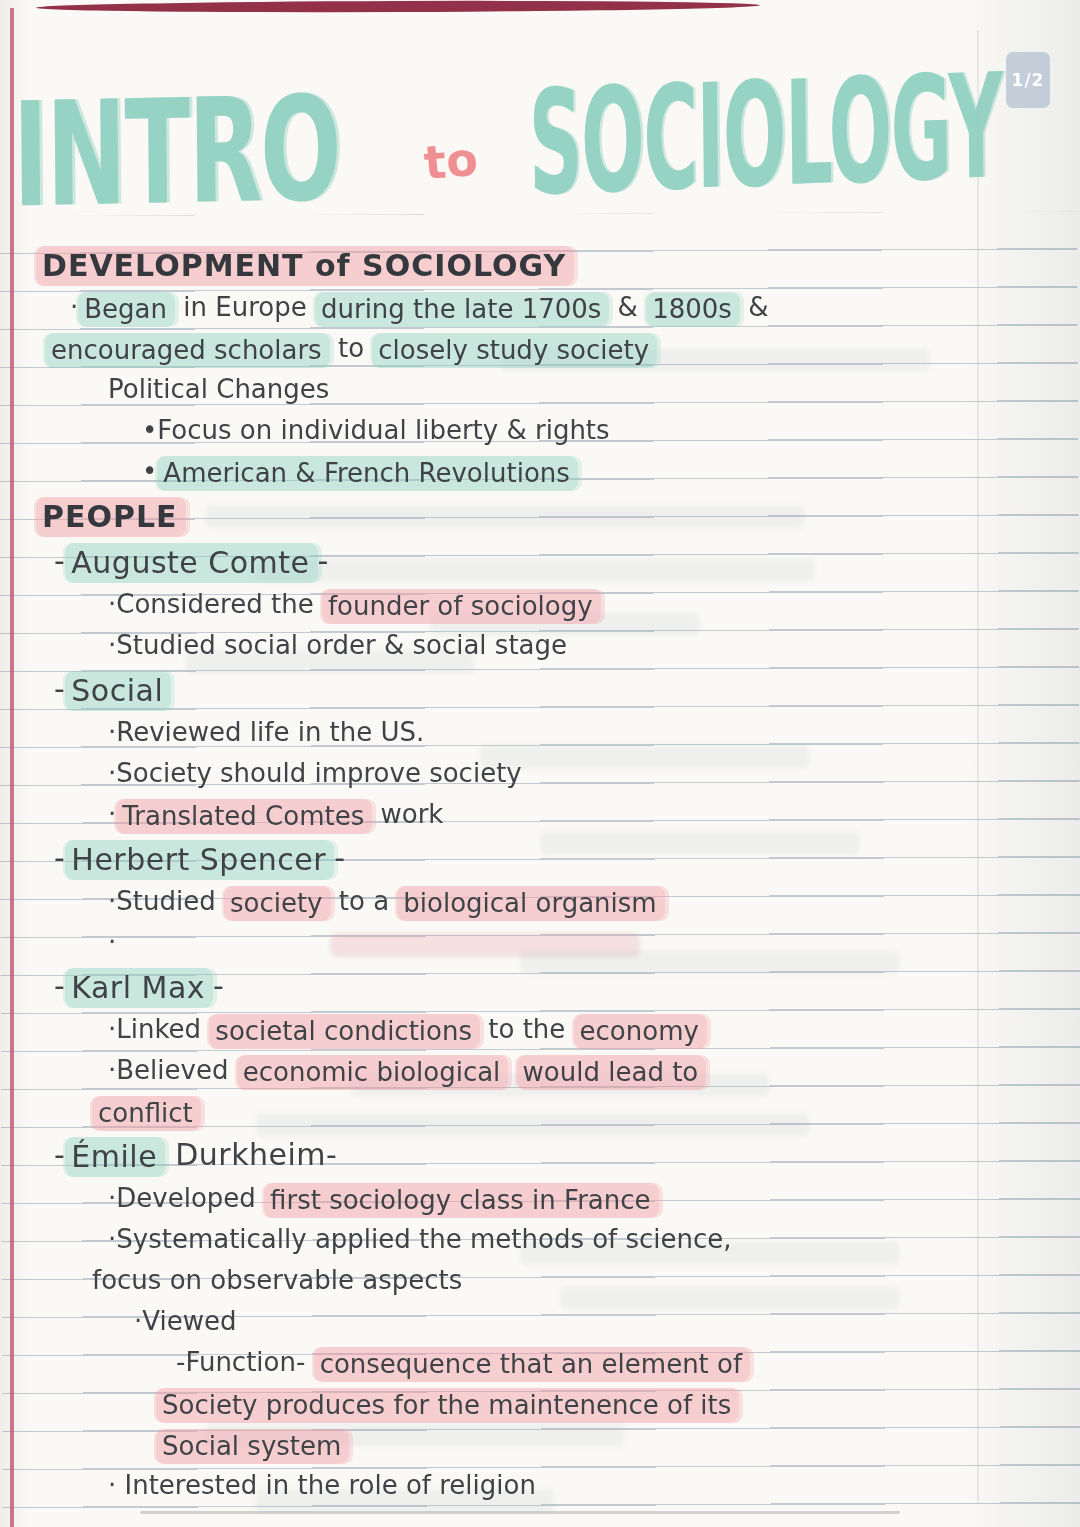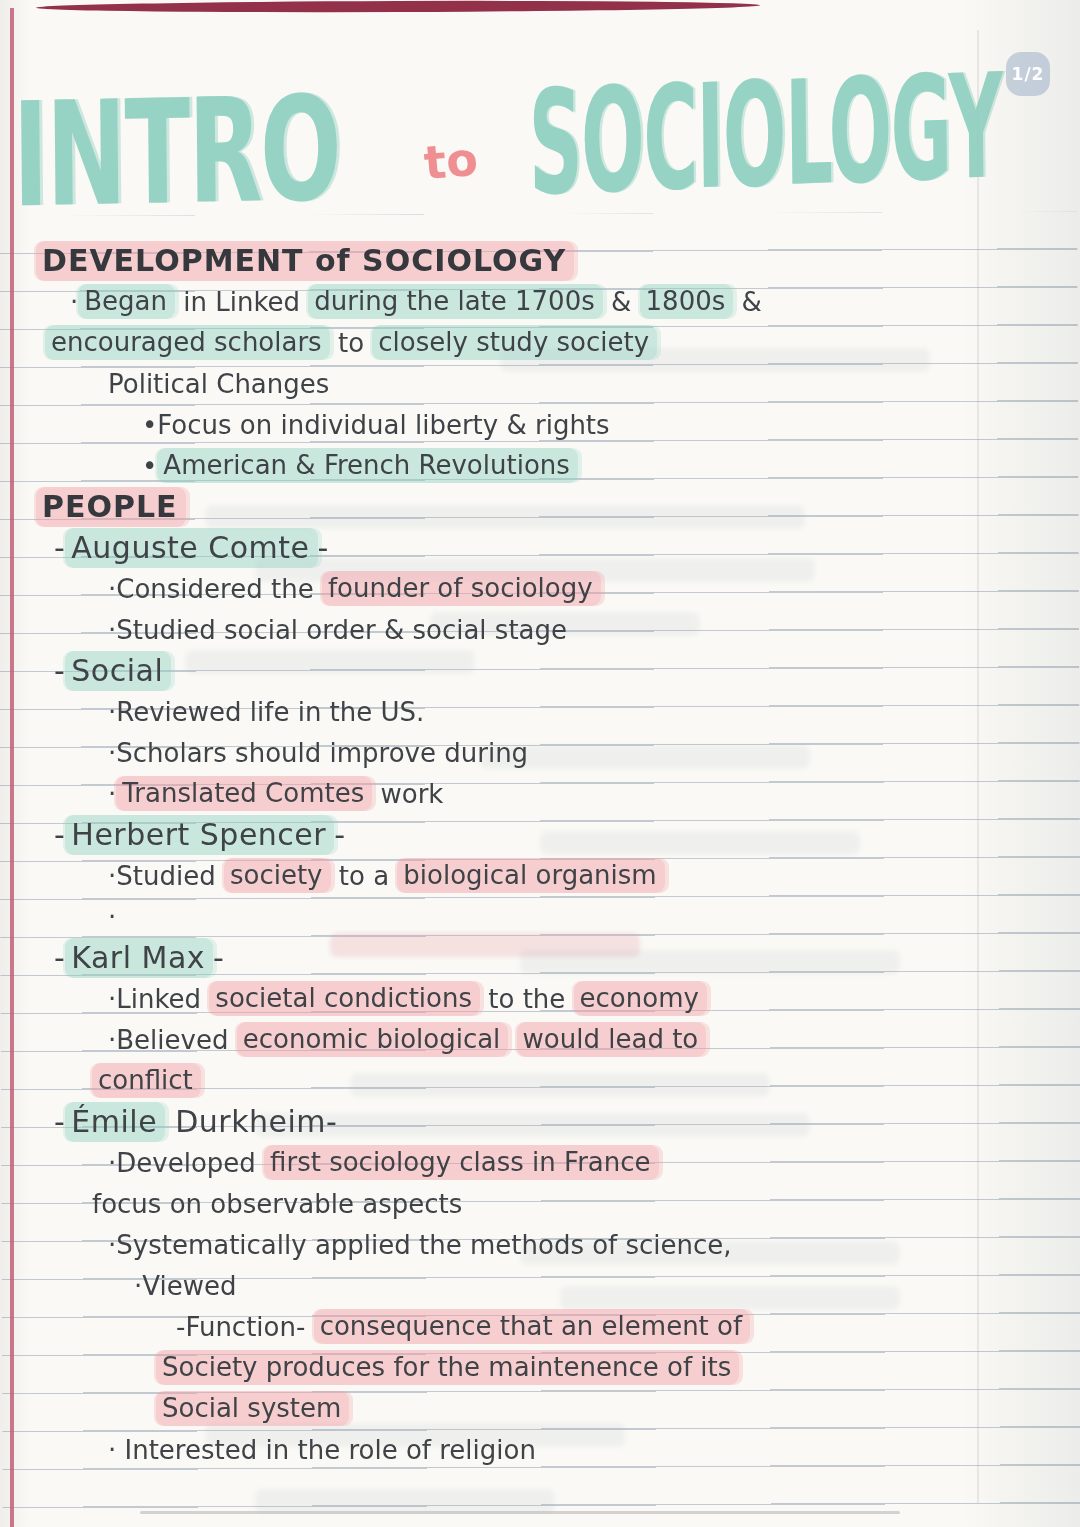--- a/index.html
+++ b/index.html
@@ -31,22 +31,22 @@
     background:rgba(110,110,115,.28); border-radius:2px;
   }
   
   .shade-right { position:absolute; top:0; right:0; bottom:0; width:120px;
     background:linear-gradient(to right, rgba(0,0,0,0), rgba(110,120,135,.10)); }
   .shade-left { position:absolute; top:0; left:0; bottom:0; width:30px;
     background:linear-gradient(to right, rgba(90,90,100,.07), rgba(0,0,0,0)); }
 
   
   .badge {
-    position:absolute; left:1006px; top:52px; width:44px; height:44px;
-    background:rgba(158,176,201,.55); border-radius:15px;
+    position:absolute; left:1006px; top:52px; width:44px; height:56px;
+    background:rgba(158,176,201,.55); border-radius:7px;
     display:flex; align-items:center; justify-content:center;
     color:#ffffff; font-size:17px; font-weight:bold; letter-spacing:1px;
   }
 
   
   .title-area { position:absolute; left:0; top:0; width:1080px; height:240px; }
   .title-w1 {
     position:absolute; left:12px; top:84px;
     font-size:96px; line-height:1; font-weight:bold; letter-spacing:-2px;
     color:#8fd0c1; opacity:.92;
@@ -71,21 +71,21 @@
   .line { min-height:41px; display:flex; align-items:center; color:#3f4347; white-space:pre; }
   .line span { white-space:pre; }
   .k-header { font-size:30px; font-weight:bold; letter-spacing:1px; color:#35393e; }
   .k-name   { font-size:30px; letter-spacing:.5px; font-weight:500; }
   .k-text   { font-size:26px; }
   .ind-0{padding-left:6px}.ind-1{padding-left:15px}.ind-2{padding-left:24px}
   .ind-3{padding-left:40px}.ind-4{padding-left:62px}.ind-5{padding-left:78px}
   .ind-6{padding-left:104px}.ind-7{padding-left:112px}.ind-8{padding-left:126px}
   .ind-9{padding-left:146px}
 
-  .hl { padding:2px 8px 3px 6px; border-radius:9px; }
+  .hl { padding:2px 8px 3px 6px; border-radius:9px;margin-top:6px; }
   .hl-pink { background:rgba(243,153,161,.45); box-shadow:4px 0 0 rgba(243,153,161,.25), -2px 0 0 rgba(243,153,161,.25); }
   .hl-teal { background:rgba(137,208,189,.42); box-shadow:4px 0 0 rgba(137,208,189,.22), -2px 0 0 rgba(137,208,189,.22); }
 
   
   .ghost { position:absolute; height:24px; border-radius:7px;
     background:#97a2b3; opacity:.10; filter:blur(2px); }
   .ghost-pink { background:#e08f9b; opacity:.22; }
 </style>
 </head>
 <body>
@@ -114,44 +114,44 @@
     <div class="ghost" style="left: 205px; top: 1423px; width: 420px;"></div>
     <div class="ghost" style="left: 255px; top: 1489px; width: 300px;"></div>
     <div class="title-area">
     <span class="title-w1">INTRO</span>
     <span class="title-conn">to</span>
     <span class="title-w2">SOCIOLOGY</span>
   </div>
 
   <div class="note-lines">
       <div class="line k-header ind-0"><span class="hl hl-pink">DEVELOPMENT of SOCIOLOGY</span></div>
-      <div class="line k-text ind-3"><span>·</span><span class="hl hl-teal">Began</span><span> in Linked </span><span class="hl hl-teal">during the late 1700s</span><span> &amp; </span><span class="hl hl-teal">1800s</span><span> &amp;</span></div>
+      <div class="line k-text ind-3"><span>·</span><span class="hl hl-teal">Began</span><span> in Europe </span><span class="hl hl-teal">during the late 1700s</span><span> &amp; </span><span class="hl hl-teal">1800s</span><span> &amp;</span></div>
       <div class="line k-text ind-1"><span class="hl hl-teal">encouraged scholars</span><span> to </span><span class="hl hl-teal">closely study society</span></div>
       <div class="line k-text ind-5"><span>Political Changes</span></div>
       <div class="line k-text ind-7"><span>•Focus on individual liberty &amp; rights</span></div>
       <div class="line k-text ind-7"><span>•</span><span class="hl hl-teal">American &amp; French Revolutions</span></div>
       <div class="line k-header ind-0"><span class="hl hl-pink">PEOPLE</span></div>
       <div class="line k-name ind-2"><span>-</span><span class="hl hl-teal">Auguste Comte</span><span>-</span></div>
       <div class="line k-text ind-5"><span>·Considered the </span><span class="hl hl-pink">founder of sociology</span></div>
       <div class="line k-text ind-5"><span>·Studied social order &amp; social stage</span></div>
       <div class="line k-name ind-2"><span>-</span><span class="hl hl-teal">Social</span></div>
       <div class="line k-text ind-5"><span>·Reviewed life in the US.</span></div>
-      <div class="line k-text ind-5"><span>·Scholars should improve during</span></div>
+      <div class="line k-text ind-5"><span>·Society should improve society</span></div>
       <div class="line k-text ind-5"><span>·</span><span class="hl hl-pink">Translated Comtes</span><span> work</span></div>
       <div class="line k-name ind-2"><span>-</span><span class="hl hl-teal">Herbert Spencer</span><span>-</span></div>
       <div class="line k-text ind-5"><span>·Studied </span><span class="hl hl-pink">society</span><span> to a </span><span class="hl hl-pink">biological organism</span></div>
       <div class="line k-text ind-5"><span>·</span></div>
       <div class="line k-name ind-2"><span>-</span><span class="hl hl-teal">Karl Max</span><span>-</span></div>
       <div class="line k-text ind-5"><span>·Linked </span><span class="hl hl-pink">societal condictions</span><span> to the </span><span class="hl hl-pink">economy</span></div>
       <div class="line k-text ind-5"><span>·Believed </span><span class="hl hl-pink">economic biological</span><span> </span><span class="hl hl-pink">would lead to</span></div>
       <div class="line k-text ind-4"><span class="hl hl-pink">conflict</span></div>
       <div class="line k-name ind-2"><span>-</span><span class="hl hl-teal">Émile</span><span> Durkheim-</span></div>
       <div class="line k-text ind-5"><span>·Developed </span><span class="hl hl-pink">first sociology class in France</span></div>
+      <div class="line k-text ind-5"><span>·Systematically applied the methods of science,</span></div>
       <div class="line k-text ind-4"><span>focus on observable aspects</span></div>
-      <div class="line k-text ind-5"><span>·Systematically applied the methods of science,</span></div>
       <div class="line k-text ind-6"><span>·Viewed </span></div>
       <div class="line k-text ind-9"><span>-Function- </span><span class="hl hl-pink">consequence that an element of</span></div>
       <div class="line k-text ind-8"><span class="hl hl-pink">Society produces for the maintenence of its</span></div>
       <div class="line k-text ind-8"><span class="hl hl-pink">Social system</span></div>
       <div class="line k-text ind-5"><span>· Interested in the role of religion</span></div>
     </div>
 
   <div class="shade-right"></div>
   <div class="badge">1/2</div>
 </div>

